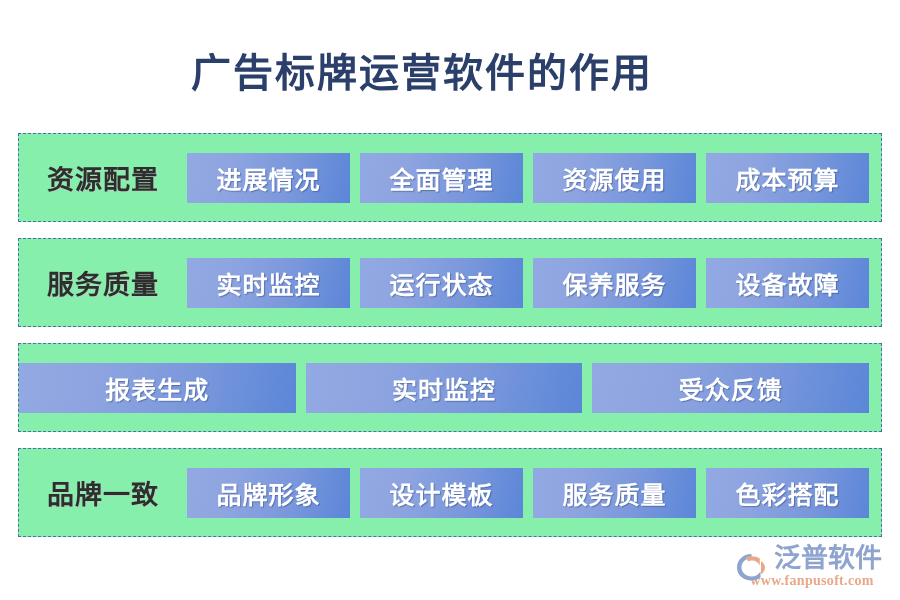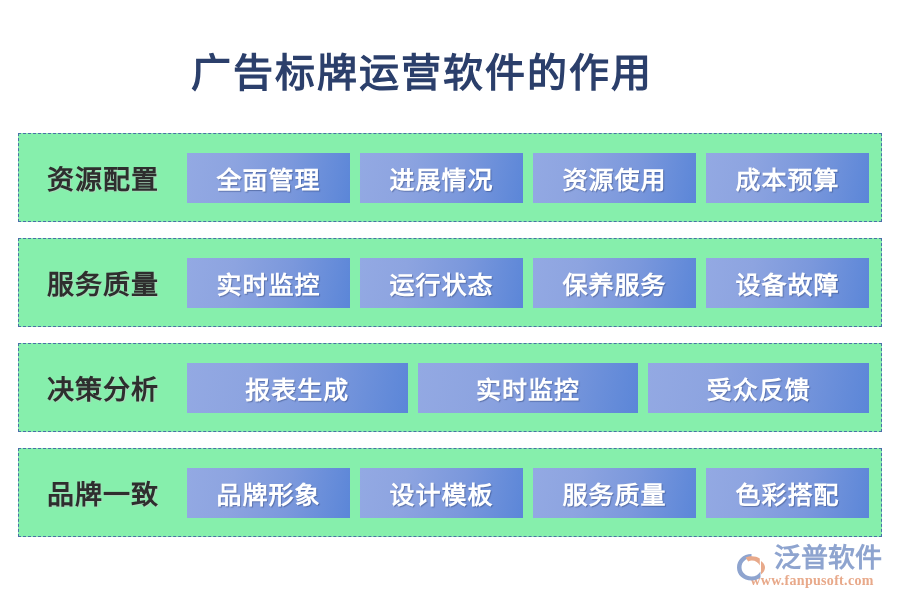--- a/index.html
+++ b/index.html
@@ -142,39 +142,38 @@
 
   <div class="title-wrap">
     <div class="title">广告标牌运营软件的作用</div>
   </div>
 
   <div class="rows">
 
     <div class="row">
       <div class="row-label">资源配置</div>
       <div class="row-items">
+        <div class="chip">进展情况</div>
         <div class="chip">全面管理</div>
-        <div class="chip">进展情况</div>
         <div class="chip">资源使用</div>
         <div class="chip">成本预算</div>
       </div>
     </div>
 
     <div class="row">
       <div class="row-label">服务质量</div>
       <div class="row-items">
         <div class="chip">实时监控</div>
         <div class="chip">运行状态</div>
         <div class="chip">保养服务</div>
         <div class="chip">设备故障</div>
       </div>
     </div>
 
     <div class="row">
-      <div class="row-label">决策分析</div>
       <div class="row-items">
         <div class="chip">报表生成</div>
         <div class="chip">实时监控</div>
         <div class="chip">受众反馈</div>
       </div>
     </div>
 
     <div class="row">
       <div class="row-label">品牌一致</div>
       <div class="row-items">

